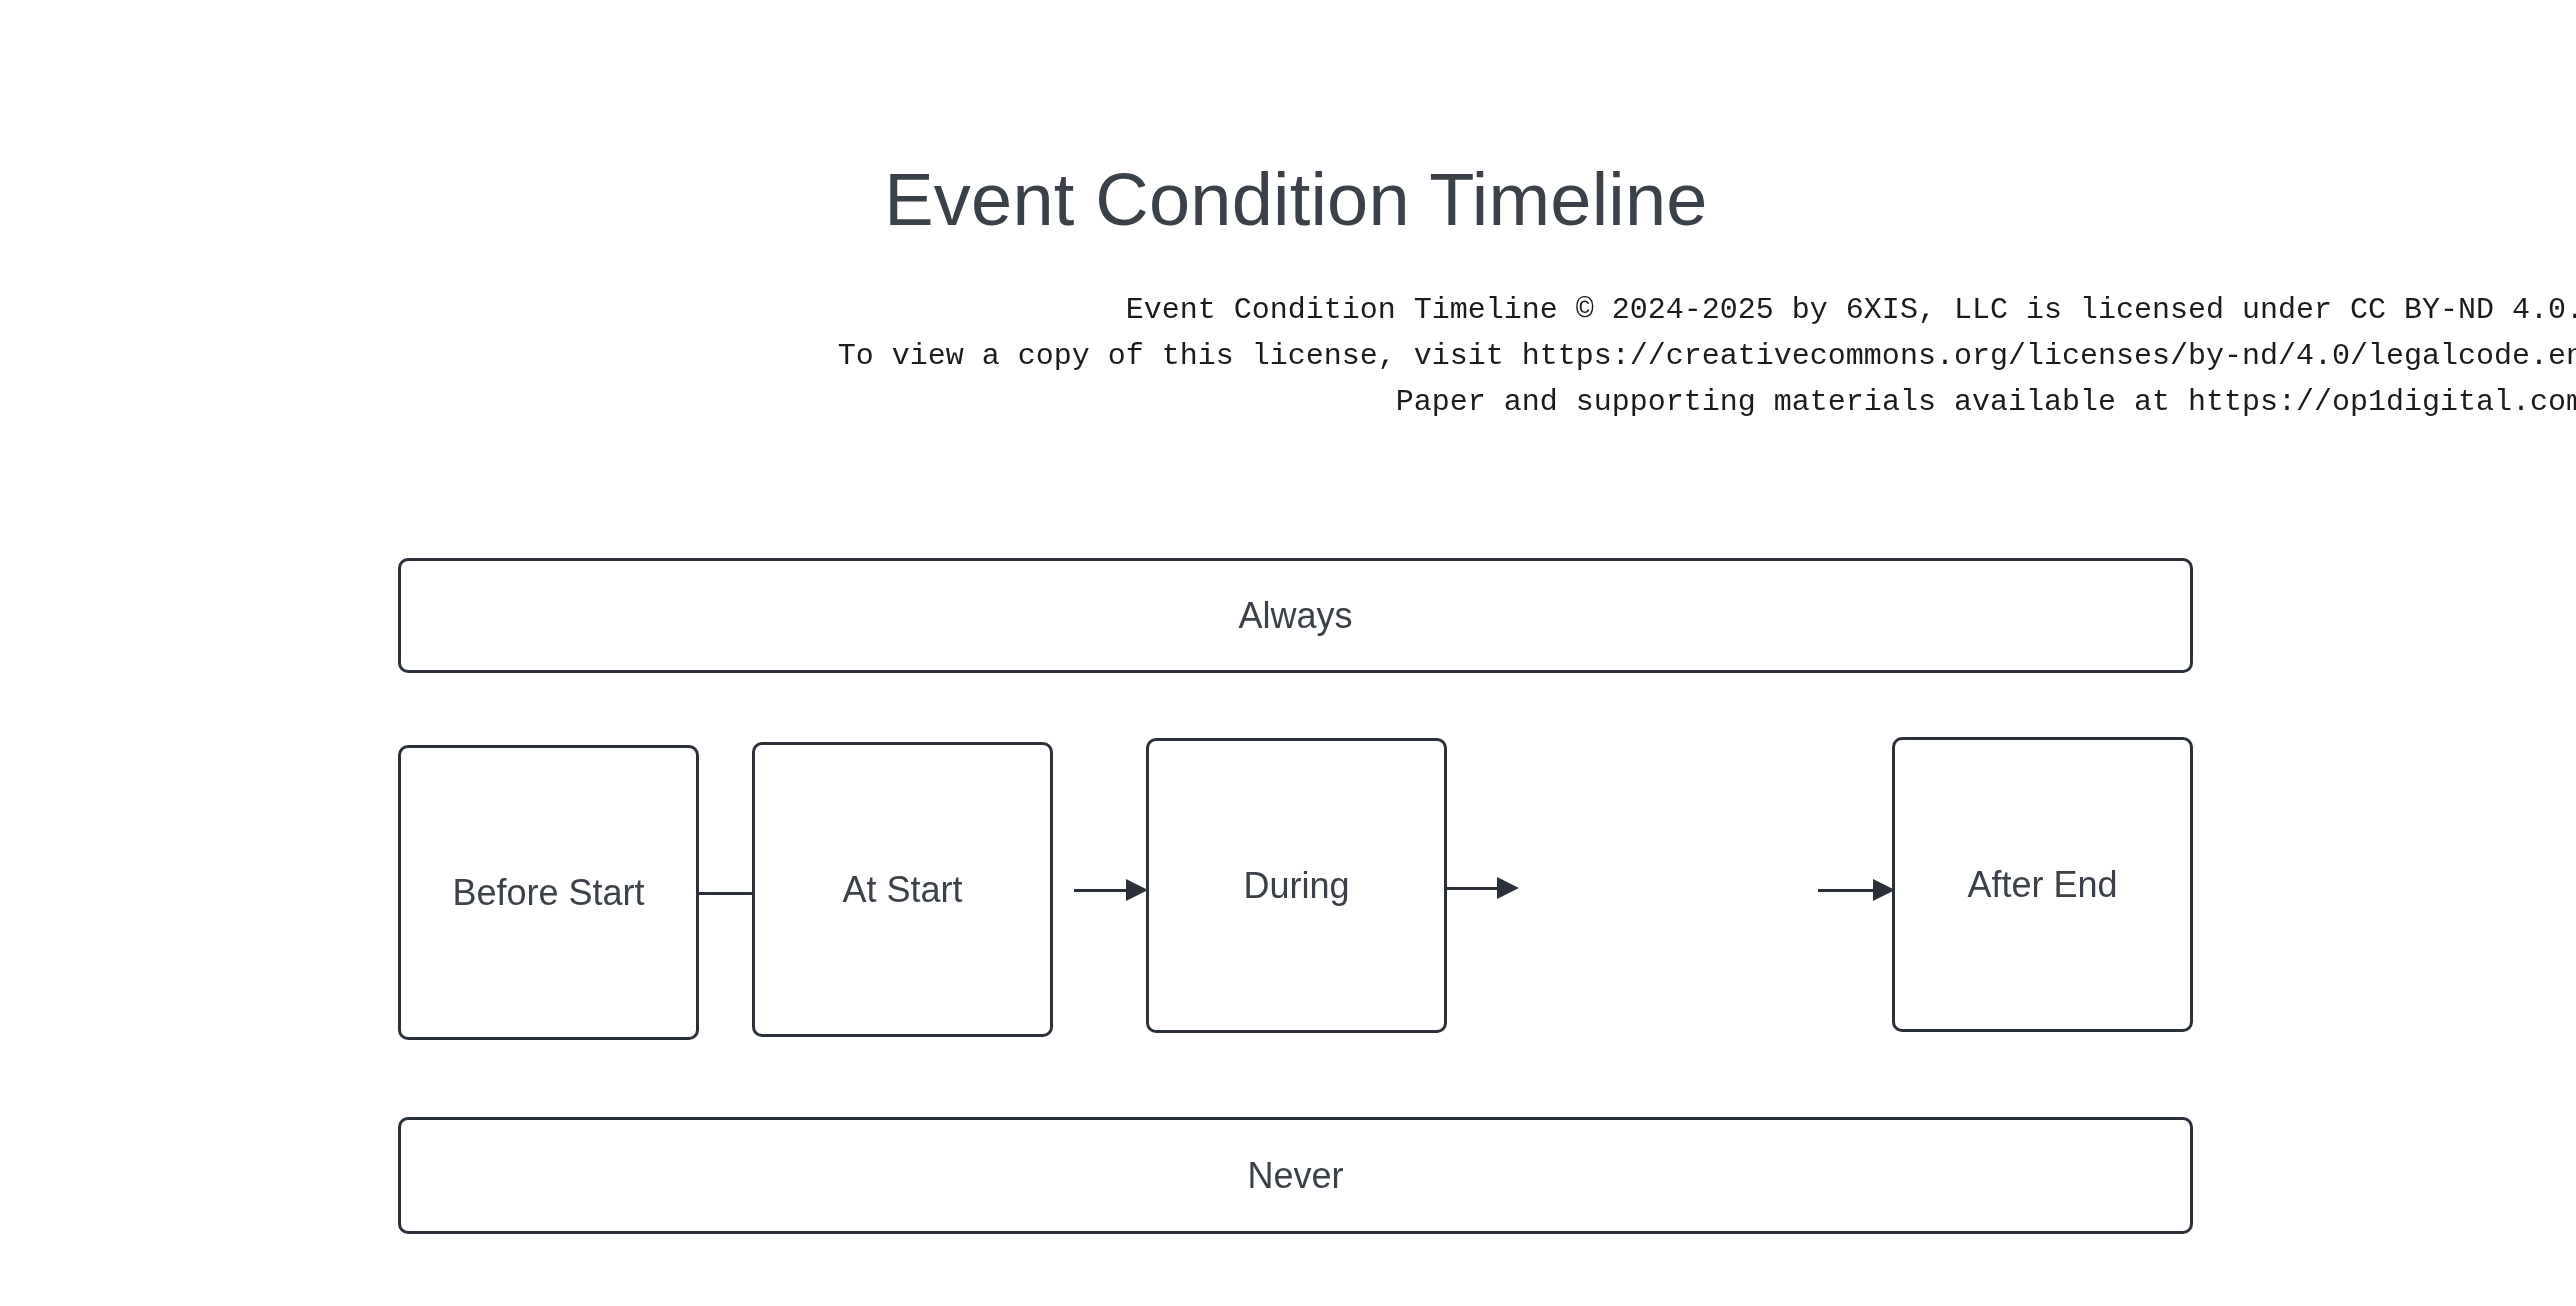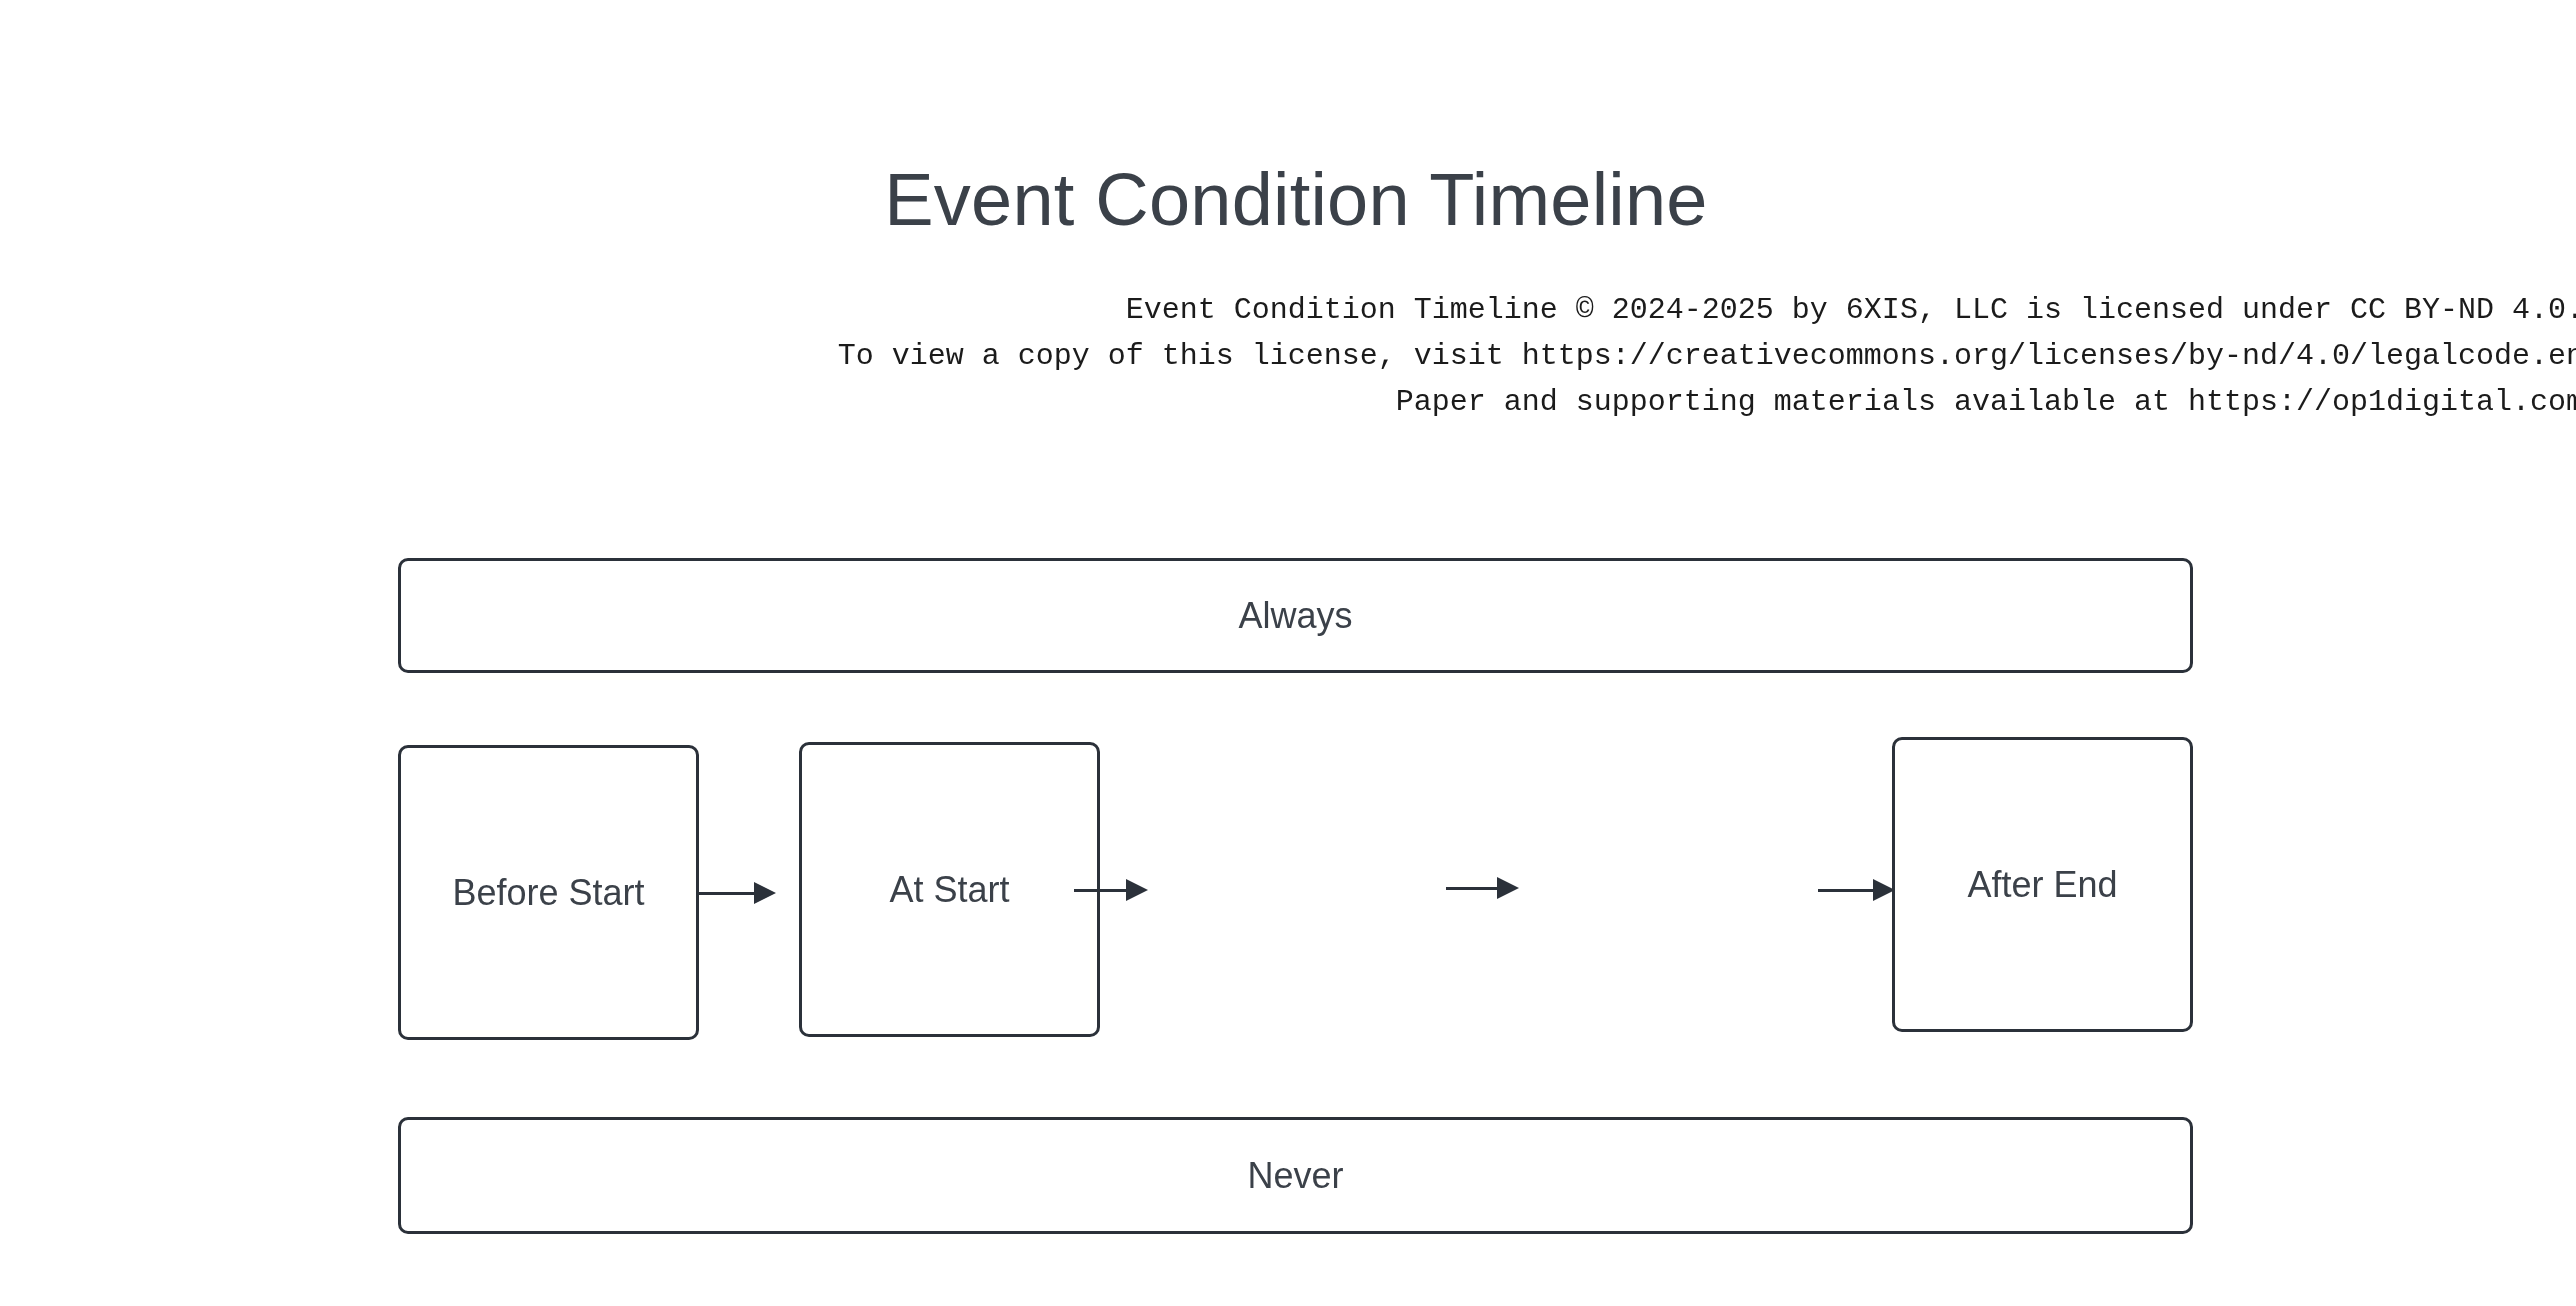--- a/index.html
+++ b/index.html
@@ -91,21 +91,21 @@
   .node-never {
     left: 390px;
     top: 1117px;
     width: 1795px;
     height: 117px;
   }
 
   
   .node-stage { width: 301px; height: 295px; }
   .stage-0 { left: 390px;  top: 745px; border-radius: 10px; }
-  .stage-1 { left: 791px;  top: 742px; }
+  .stage-1 { left: 744px;  top: 742px; }
   .stage-2 { left: 1138px; top: 738px; }
   .stage-3 { left: 1509px; top: 740px; }
   .stage-4 { left: 1884px; top: 737px; }
 
   
   .arrow {
     position: absolute;
     height: 22px;
     display: flex;
     align-items: center;
@@ -152,20 +152,21 @@
       <div class="arrow-head"></div>
     </div>
 
     <div class="node node-stage stage-1">At Start</div>
 
     <div class="arrow arrow-1">
       <div class="arrow-line"></div>
       <div class="arrow-head"></div>
     </div>
 
+    <div class="node node-stage stage-2">During</div>
 
     <div class="arrow arrow-2">
       <div class="arrow-line"></div>
       <div class="arrow-head"></div>
     </div>
 
 
     <div class="arrow arrow-3">
       <div class="arrow-line"></div>
       <div class="arrow-head"></div>

